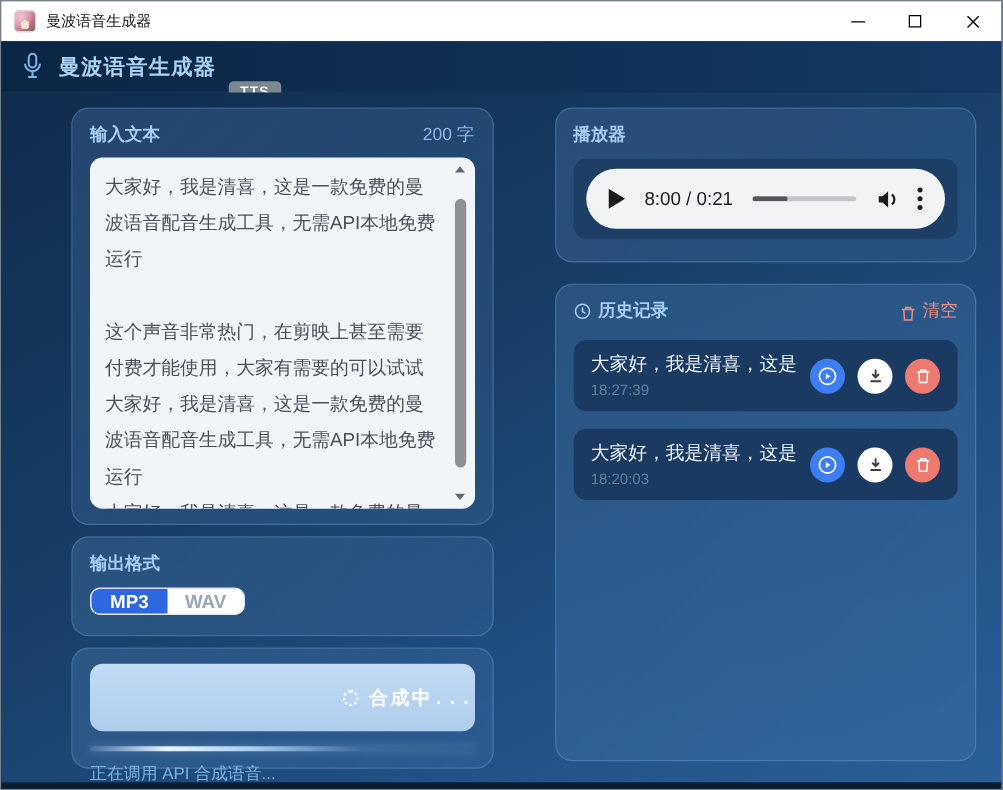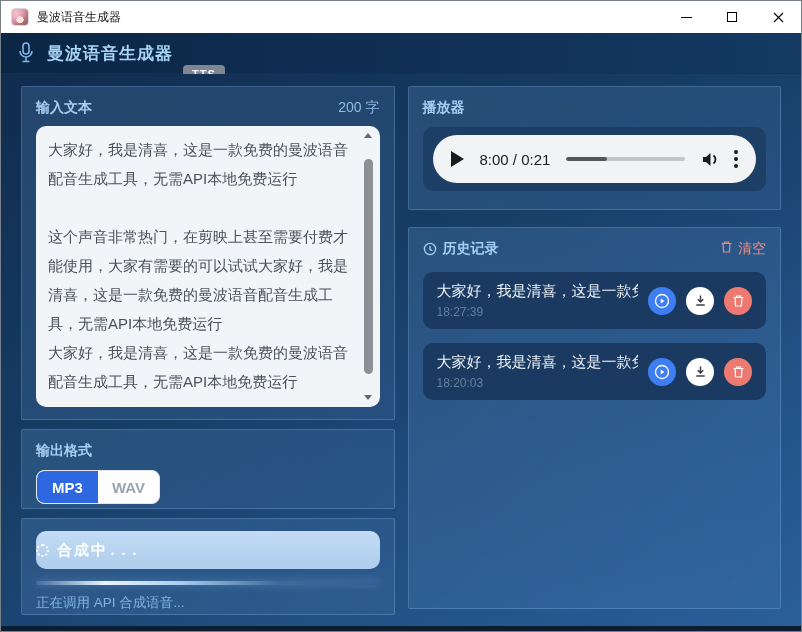--- a/index.html
+++ b/index.html
@@ -29,21 +29,21 @@
   .app-title { color:#a9d3f5; font-size:17px; font-weight:bold; margin:0 10px 0 12px; letter-spacing:1px; }
   .tts-badge { background:#7d8692; color:#f4f6f8; font-size:11px; font-weight:bold; letter-spacing:1px;
     padding:3px 9px; border-radius:4px;margin-top:42px; }
 
   
   .main { flex:1 1 auto; display:flex; gap:13px; padding:12px 20px 0 20px;
     background:linear-gradient(150deg,#102c4e 0%, #173e66 42%, #215084 72%, #2b5f98 100%); }
   .col { flex:1 1 0; display:flex; flex-direction:column; min-width:0; }
 
   .panel { background:linear-gradient(135deg, rgba(120,170,228,.20), rgba(120,170,228,.10));
-    border:1px solid rgba(140,190,240,.28); border-radius:2px; padding:12px 14px; }
+    border:1px solid rgba(140,190,240,.28); border-radius:14px; padding:12px 14px;margin-left:36px; }
   .panel-row { display:flex; align-items:center; justify-content:space-between; }
   .panel-label { color:#a7cef2; font-size:14px; font-weight:bold; display:flex; align-items:center; gap:6px; }
 
   
   .panel-input { height:334px; display:flex; flex-direction:column; }
   .char-count { color:#8fbbe8; font-size:14px; }
   .textarea-wrap { position:relative; flex:1 1 auto; margin-top:9px; }
   textarea.input-text { width:100%; height:100%; resize:none; border:none; outline:none;
     background:#f2f5f8; border-radius:10px; padding:9px 26px 9px 12px;
     font-family:"Liberation Sans","DejaVu Sans",sans-serif; font-size:15px; line-height:29px; color:#4b5058;
@@ -53,30 +53,30 @@
   .sb-arrow { width:0; height:0; border-left:4px solid transparent; border-right:4px solid transparent; flex:0 0 auto; margin:4px 0; }
   .sb-arrow.up { border-bottom:5px solid #636871; }
   .sb-arrow.down { border-top:5px solid #636871; }
   .sb-track { flex:1 1 auto; width:9px; position:relative; }
   .sb-thumb { position:absolute; top:7%; height:86%; width:9px; background:#8d9196; border-radius:5px; }
 
   
   .panel-format { height:80px; margin-top:9px; }
   .format-toggle { margin-top:10px; display:inline-flex; background:#ffffff; border-radius:8px; overflow:hidden;
     border:1px solid #e3e6ea; }
-  .format-opt { width:61px; height:32px; display:flex; align-items:center; justify-content:center;
+  .format-opt { width:61px; height:20px; display:flex; align-items:center; justify-content:center;
     font-size:15px; font-weight:bold; color:#9aa5b1; cursor:default; }
   .format-opt.selected { background:#2e68e0; color:#ffffff; border-radius:7px 0 0 7px; }
 
   
   .panel-synth { height:97px; margin-top:9px; }
-  .synth-btn { width:100%; height:38px; border:none; border-radius:10px;
+  .synth-btn { width:100%; height:54px; border:none; border-radius:10px;
     background:linear-gradient(180deg,#c3dbf4 0%, #aecdec 100%);
     color:#ffffff; font-size:15px; font-weight:bold; letter-spacing:2px;
-    display:flex; align-items:center; justify-content:flex-start; gap:8px;
+    display:flex; align-items:center; justify-content:flex-end; gap:8px;
     font-family:Liberation Mono, monospace; }
   .spinner { width:13px; height:13px; border-radius:50%; border:2px dotted rgba(255,255,255,.95); flex:0 0 auto; }
   .synth-progress { margin-top:12px; height:4px; border-radius:2px;
     background:linear-gradient(90deg, rgba(90,135,185,.45) 0%, #eaf5ff 20%, #a9cdef 42%, rgba(80,125,175,.5) 70%, rgba(65,105,155,.4) 100%);
     box-shadow:0 0 8px rgba(180,220,255,.30); }
   .synth-status { margin-top:9px; color:#7fb2e4; font-size:13.5px; }
 
   
   .panel-player { height:124px; }
   .download-btn { display:flex; align-items:center; gap:6px; padding:4px 12px; border-radius:6px;
@@ -86,21 +86,21 @@
   .play-tri { width:0; height:0; border-top:8px solid transparent; border-bottom:8px solid transparent;
     border-left:13px solid #1b1b1b; flex:0 0 auto; }
   .audio-time { color:#202124; font-size:15px; margin-left:16px; white-space:nowrap; }
   .audio-track { flex:1 1 auto; height:4px; border-radius:2px; background:#c3c6c9; margin:0 16px; position:relative; overflow:hidden; }
   .audio-played { position:absolute; left:0; top:0; bottom:0; width:34%; background:#54575a; border-radius:2px; }
   .kebab { display:flex; flex-direction:column; gap:3px; margin-left:14px; }
   .kebab i { width:4px; height:4px; border-radius:50%; background:#1b1b1b; }
 
   
   .panel-history { height:382px; margin-top:17px; display:flex; flex-direction:column; }
-  .clear-btn { display:flex; align-items:flex-start; gap:5px; color:#ef8d85; font-size:14px; cursor:default; background:none; border:none;
+  .clear-btn { display:flex; align-items:flex-end; gap:5px; color:#ef8d85; font-size:14px; cursor:default; background:none; border:none;
     font-family:Liberation Sans, sans-serif; }
   .history-item { margin-top:14px; background:#1a3a61; border-radius:10px; padding:10px 14px;
     display:flex; align-items:center; }
   .hist-texts { flex:1 1 auto; min-width:0; }
   .hist-text { color:#eef3f9; font-size:15px; white-space:nowrap; overflow:hidden; }
   .hist-time { color:#64809f; font-size:12px; margin-top:4px; }
   .circle-btn { width:28px; height:28px; border-radius:50%; border:none; display:flex; align-items:center; justify-content:center;
     flex:0 0 auto; margin-left:10px; cursor:default; }
   .circle-play { background:#3f7ef2; }
   .circle-download { background:#ffffff; }

